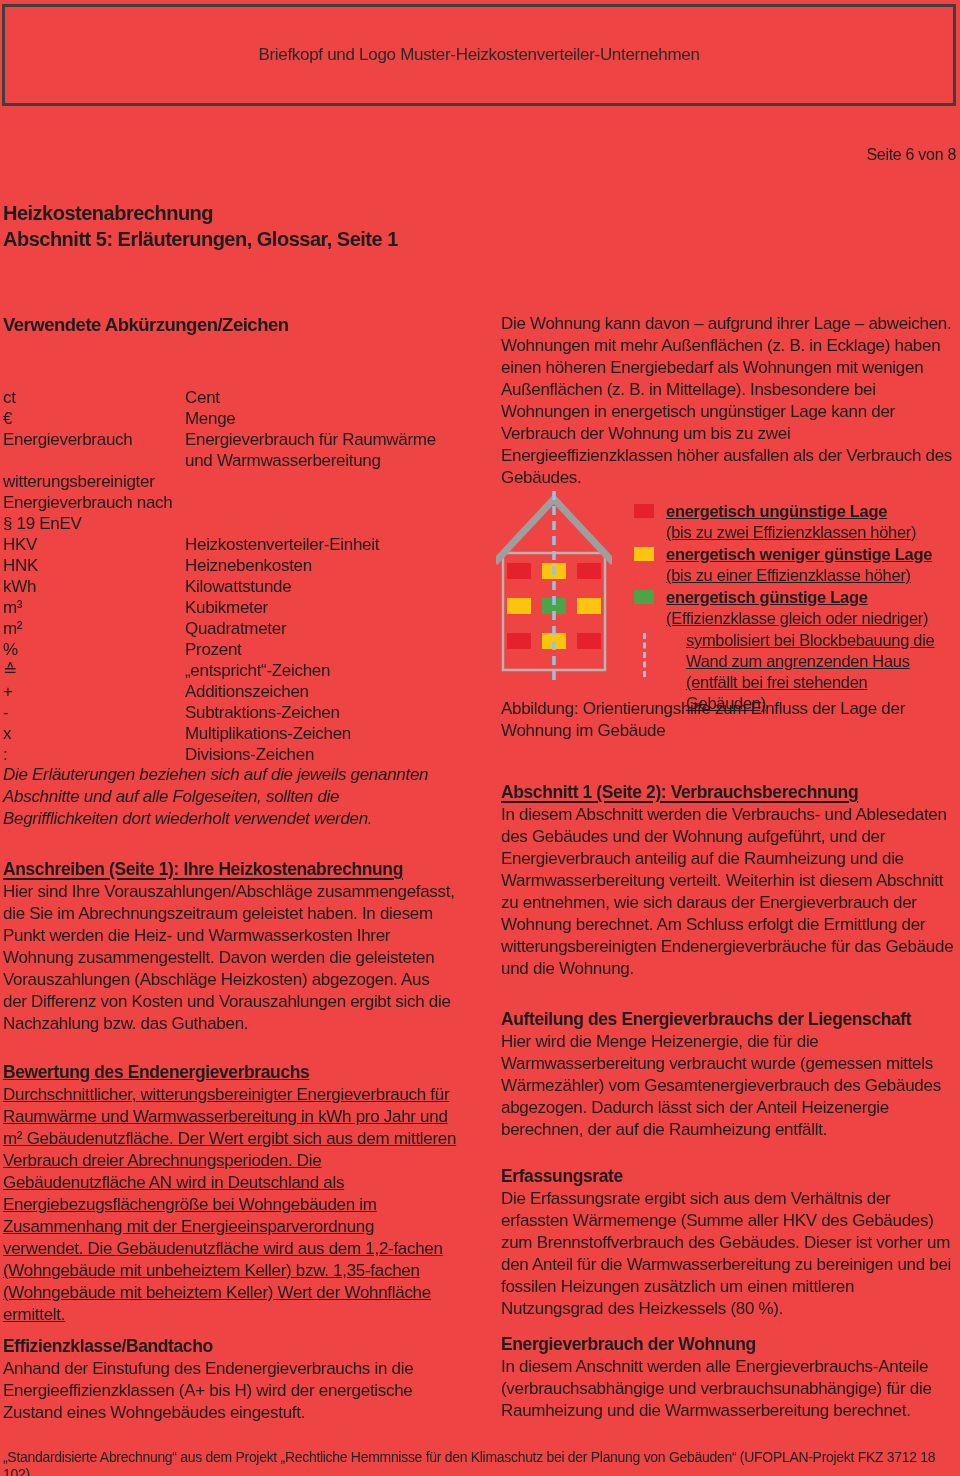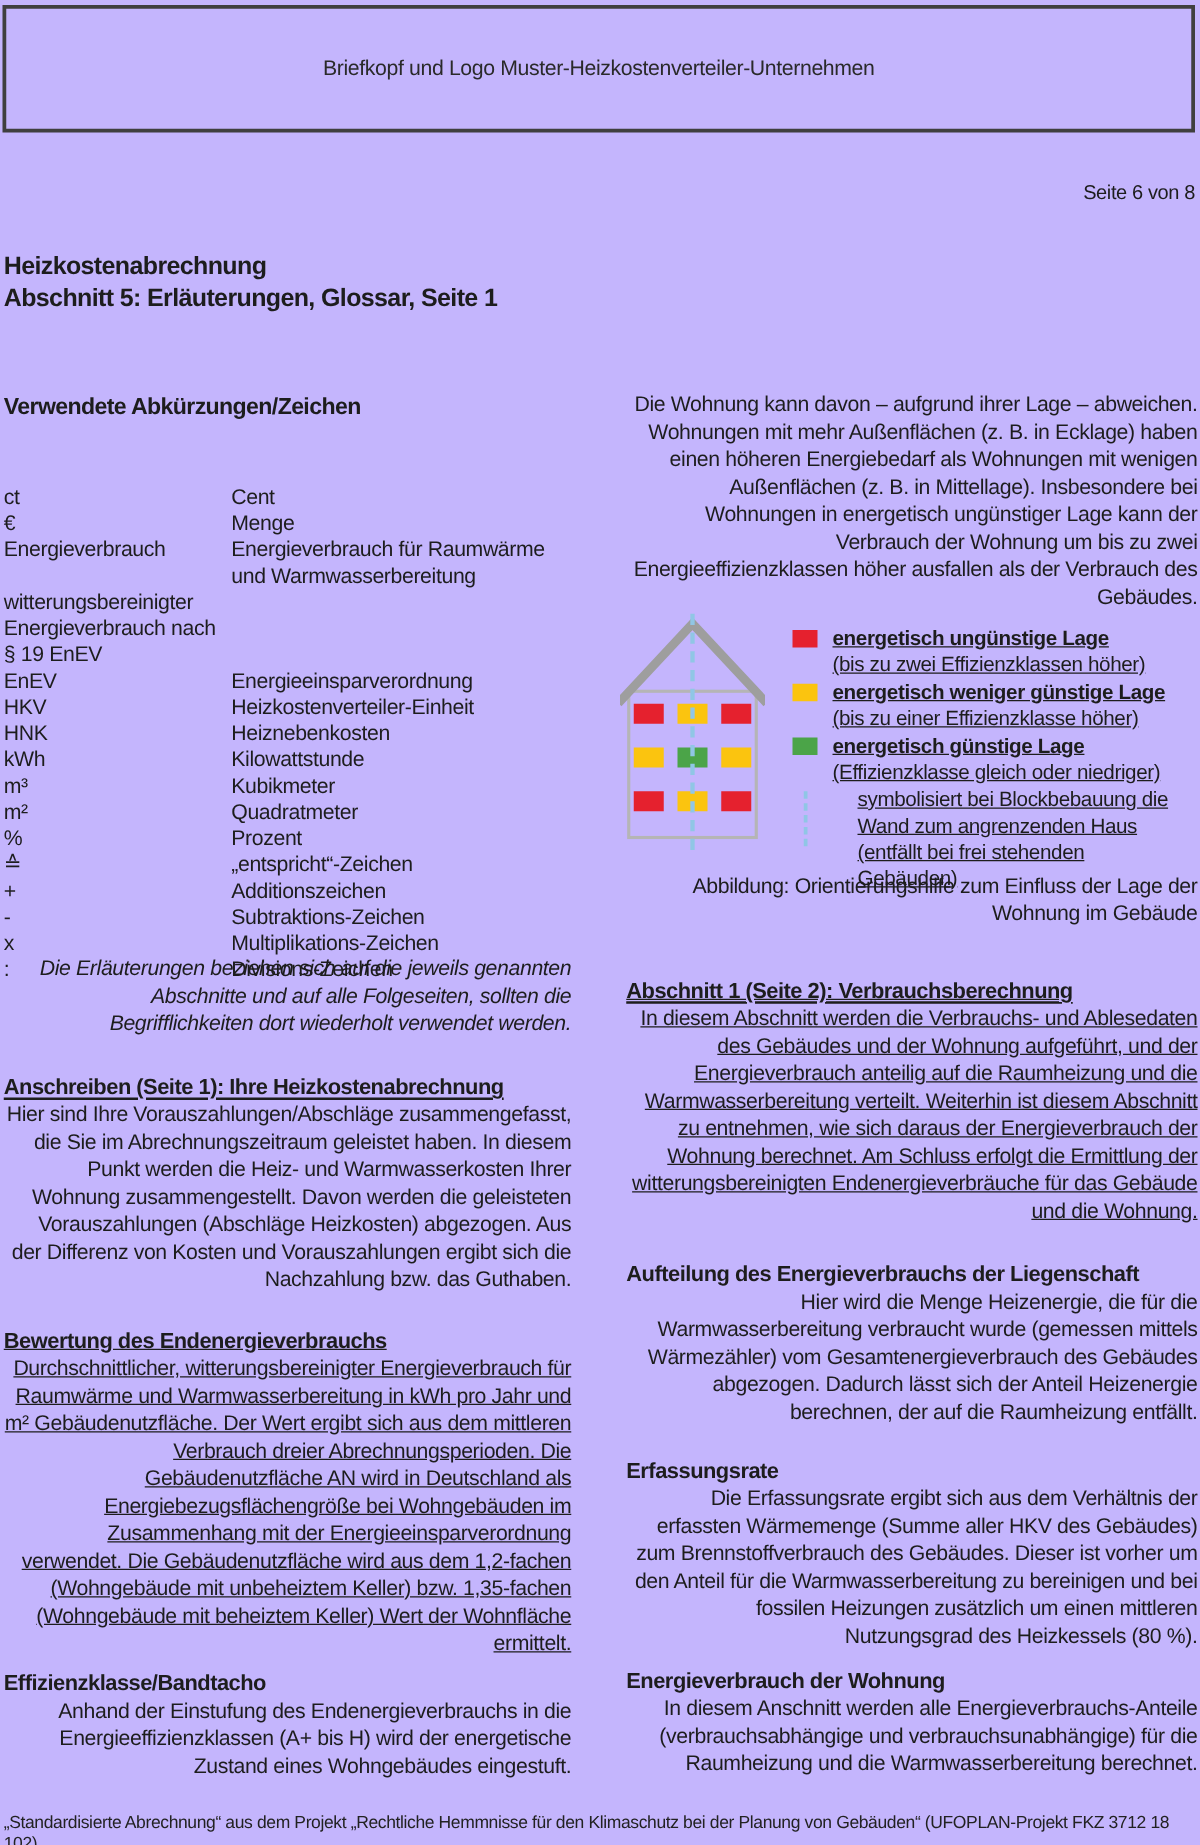--- a/index.html
+++ b/index.html
@@ -1,49 +1,49 @@
 <!DOCTYPE html>
 <html lang="de"><head>
 <meta charset="utf-8">
 <style>
   html,body{margin:0;padding:0;background:#ffffff;}
   .page{
-    position:relative;width:960px;height:1476px;background:#c4b5fd;
+    position:relative;width:960px;height:1476px;background:#ef4444;
     font-family:"Liberation Sans","DejaVu Sans",sans-serif;
     color:#1d1d1d;letter-spacing:-0.3px;overflow:hidden;
   }
   .abs{position:absolute;}
   .header-box{
     left:2px;top:4px;width:948px;height:96px;border:3px solid #3f3f3f;
     display:flex;align-items:center;justify-content:center;font-size:17px;color:#2a2a2a;
   }
   .page-number{top:146px;right:4px;font-size:16px;}
   .doc-title{left:3px;top:200px;font-weight:bold;font-size:20px;line-height:26px;letter-spacing:-0.5px;}
   .col-heading{font-weight:bold;font-size:18.5px;letter-spacing:-0.5px;}
   .abbr-heading{left:3px;top:314px;}
   .abbr-list{left:3px;top:343px;width:452px;font-size:17px;line-height:21px;margin-top:44px;}
   .abbr-row{display:grid;grid-template-columns:182px 1fr;}
-  .body-text{font-size:17px;line-height:22px;text-align:right;}
+  .body-text{font-size:17px;line-height:22px;}
   .section-heading{font-weight:bold;font-size:17.5px;line-height:22px;margin-bottom:1px;letter-spacing:-0.4px;}
   .underlined{text-decoration:underline;text-decoration-thickness:2px;text-underline-offset:3px;}
   .left-intro{left:3px;top:764px;width:454px;font-style:italic;}
   .left-s1{left:3px;top:858px;width:454px;}
   .left-s2{left:3px;top:1061px;width:454px;text-decoration:underline;}
   .left-s3{left:3px;top:1335px;width:454px;}
   .right-intro{left:501px;top:313px;width:457px;}
   .figure{left:496px;top:488px;width:462px;height:205px;}
   .house-svg{position:absolute;left:0;top:2px;}
   .legend{position:absolute;left:138px;top:13px;width:304px;font-size:16.5px;line-height:21px;text-decoration:underline;}
   .legend-entry{display:flex;margin-bottom:1px;}
   .legend-symbol{flex:0 0 20px;width:20px;height:14px;margin:3px 12px 0 0;}
   .legend-symbol.dash{width:0;height:44px;border-left:3px dashed #90c6e5;margin-left:9px;margin-right:20px;background:none;}
   .legend-label{font-weight:bold;display:block;}
   .legend-sub{display:block;}
   .fig-caption{left:501px;top:698px;width:457px;}
-  .right-s1{left:501px;top:781px;width:457px;text-decoration:underline;}
+  .right-s1{left:501px;top:781px;width:457px;}
   .right-s2{left:501px;top:1008px;width:457px;}
   .right-s3{left:501px;top:1165px;width:457px;}
   .right-s4{left:501px;top:1333px;width:457px;}
   .footer-note{left:3px;top:1449px;width:954px;font-size:14px;line-height:17px;letter-spacing:-0.3px;color:#222;}
 </style>
 </head>
 <body>
 
 <div class="page">
 
@@ -73,24 +73,20 @@
 
   <div class="abbr-row">
     <span>Energieverbrauch</span>
     <span>Energieverbrauch für Raumwärme und Warmwasserbereitung</span>
   </div>
 
   <div class="abbr-row">
     <span>witterungsbereinigter Energieverbrauch nach § 19 EnEV</span>
   </div>
 
-  <div class="abbr-row">
-    <span>EnEV</span>
-    <span>Energieeinsparverordnung</span>
-  </div>
 
   <div class="abbr-row">
     <span>HKV</span>
     <span>Heizkostenverteiler-Einheit</span>
   </div>
 
   <div class="abbr-row">
     <span>HNK</span>
     <span>Heiznebenkosten</span>
   </div>

